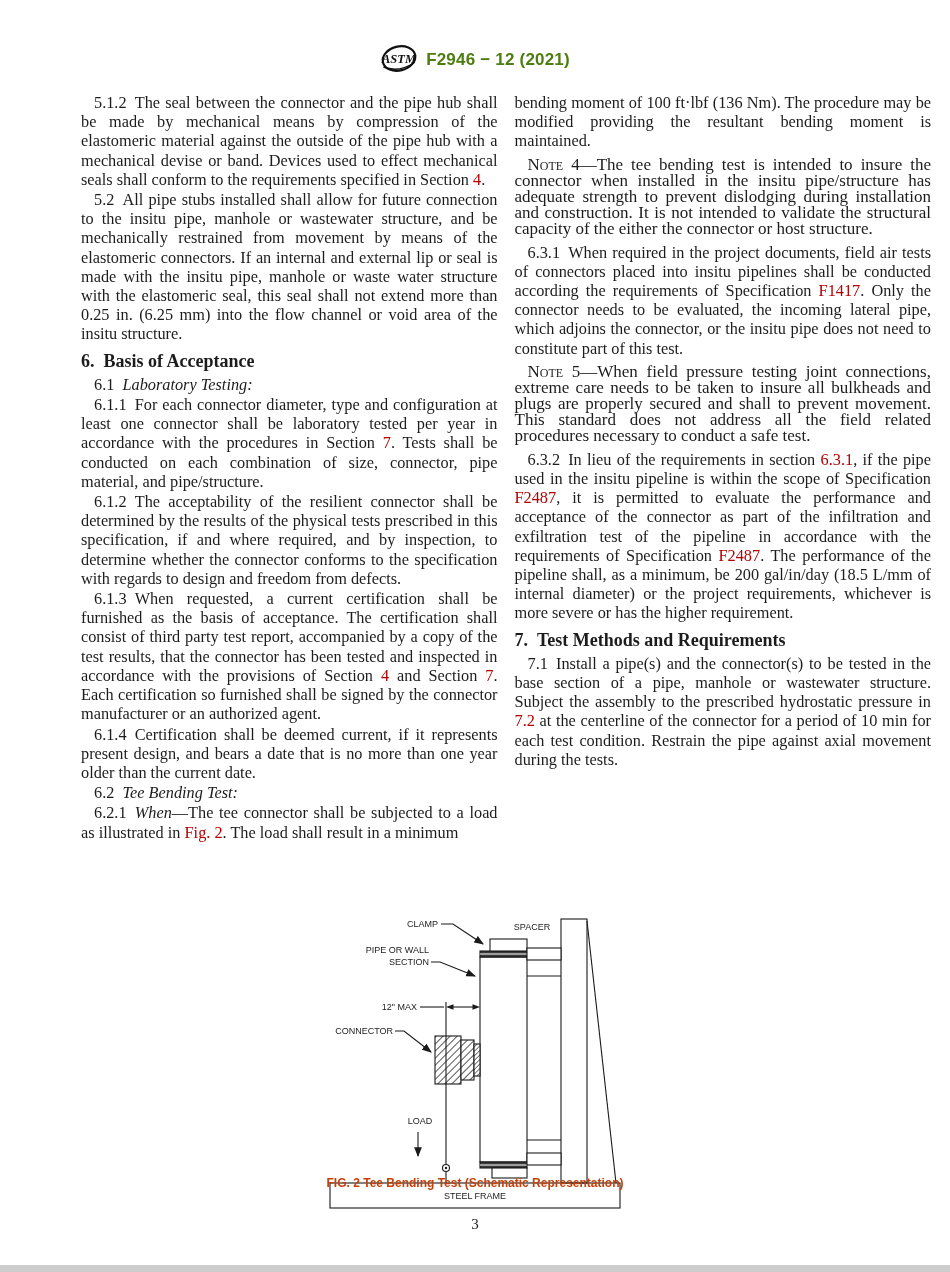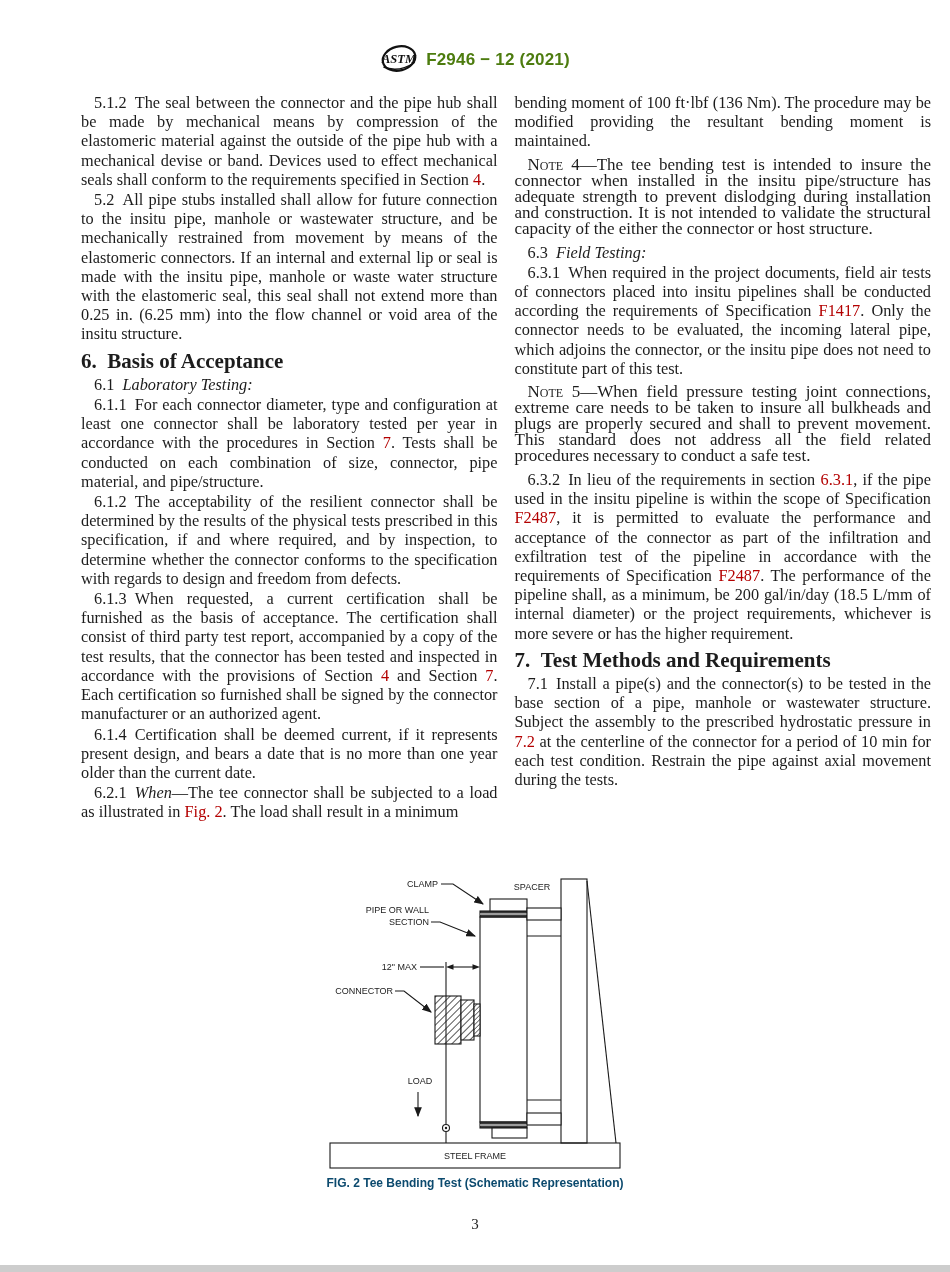--- a/index.html
+++ b/index.html
@@ -11,30 +11,30 @@
   .header { position:absolute; top:42px; left:0; width:100%;
     display:flex; justify-content:center; align-items:center; gap:8px; }
   .desig { font-family:"Liberation Sans", sans-serif; font-weight:bold;
     font-size:17px; color:#4d7c0f; letter-spacing:.2px; }
   
   .cols { position:absolute; top:92px; left:53px; width:850px; display:flex; gap:17px;margin-left:28px; }
   .col { width:416.5px; text-align:justify; font-size:16.3px; line-height:19.2px; }
   .col p, .col h3 { margin:0; }
   p.k-p  { margin:1px 0; text-indent:13px; }
   p.k-pc { margin:1px 0; text-indent:0; }
-  h3.k-h { font-size:21px; font-weight:bold; margin:8px 0 4px 0; text-indent:0; }
+  h3.k-h { font-size:18px; font-weight:bold; margin:8px 0 4px 0; text-indent:0; }
   p.k-note { font-size:17px; line-height:16px; margin:6px 0; text-indent:13px; }
   .it  { font-style:italic; }
   .lnk { color:#b30000; cursor:pointer; }
   .sc  { font-variant:small-caps; }
   
-  .figwrap { position:absolute; left:325px; top:866px; width:300px; height:306px; }
+  .figwrap { position:absolute; left:325px; top:906px; width:300px; height:306px; }
   .figwrap svg text { font-family:"Liberation Sans", sans-serif; font-size:9px; fill:#222; }
   .caption { position:absolute; top:1176px; left:0; width:100%; text-align:center;
-    font-family:"Liberation Sans", sans-serif; font-weight:bold; font-size:12px; color:#0c4a6e; }
+    font-family:"Liberation Sans", sans-serif; font-weight:bold; font-size:12px; color:#c2410c; }
   .pageno { position:absolute; top:1216px; left:0; width:100%; text-align:center;
     font-size:15px; color:#222; }
   .bottom-edge { position:absolute; bottom:0; left:0; width:100%; height:7px; background:#cdcdcd; }
 </style>
 </head>
 <body>
 
 <div class="page">
 
   <div class="header">
@@ -49,26 +49,26 @@
   <div class="cols">
     <div class="col" id="col-left">
         <p class="k-p"><span>5.1.2 The seal between the connector and the pipe hub shall be made by mechanical means by compression of the elastomeric material against the outside of the pipe hub with a mechanical devise or band. Devices used to effect mechanical seals shall conform to the requirements specified in Section </span><span class="lnk">4</span><span>.</span></p>
         <p class="k-p"><span>5.2 All pipe stubs installed shall allow for future connection to the insitu pipe, manhole or wastewater structure, and be mechanically restrained from movement by means of the elastomeric connectors. If an internal and external lip or seal is made with the insitu pipe, manhole or waste water structure with the elastomeric seal, this seal shall not extend more than 0.25 in. (6.25 mm) into the flow channel or void area of the insitu structure.</span></p>
         <h3 class="k-h"><span>6. Basis of Acceptance</span></h3>
         <p class="k-p"><span>6.1 </span><span class="it">Laboratory Testing:</span></p>
         <p class="k-p"><span>6.1.1 For each connector diameter, type and configuration at least one connector shall be laboratory tested per year in accordance with the procedures in Section </span><span class="lnk">7</span><span>. Tests shall be conducted on each combination of size, connector, pipe material, and pipe/structure.</span></p>
         <p class="k-p"><span>6.1.2 The acceptability of the resilient connector shall be determined by the results of the physical tests prescribed in this specification, if and where required, and by inspection, to determine whether the connector conforms to the specification with regards to design and freedom from defects.</span></p>
         <p class="k-p"><span>6.1.3 When requested, a current certification shall be furnished as the basis of acceptance. The certification shall consist of third party test report, accompanied by a copy of the test results, that the connector has been tested and inspected in accordance with the provisions of Section </span><span class="lnk">4</span><span> and Section </span><span class="lnk">7</span><span>. Each certification so furnished shall be signed by the connector manufacturer or an authorized agent.</span></p>
         <p class="k-p"><span>6.1.4 Certification shall be deemed current, if it represents present design, and bears a date that is no more than one year older than the current date.</span></p>
+        <p class="k-p"><span>6.2 </span><span class="it">Tee Bending Test:</span></p>
         <p class="k-p"><span>6.2.1 </span><span class="it">When</span><span>—The tee connector shall be subjected to a load as illustrated in </span><span class="lnk">Fig. 2</span><span>. The load shall result in a minimum</span></p>
       </div>
     <div class="col" id="col-right">
         <p class="k-pc"><span>bending moment of 100 ft·lbf (136 Nm). The procedure may be modified providing the resultant bending moment is maintained.</span></p>
         <p class="k-note"><span class="sc">Note 4—</span><span>The tee bending test is intended to insure the connector when installed in the insitu pipe/structure has adequate strength to prevent dislodging during installation and construction. It is not intended to validate the structural capacity of the either the connector or host structure.</span></p>
-        <p class="k-p"><span>6.3 </span><span class="it">Field Testing:</span></p>
         <p class="k-p"><span>6.3.1 When required in the project documents, field air tests of connectors placed into insitu pipelines shall be conducted according the requirements of Specification </span><span class="lnk">F1417</span><span>. Only the connector needs to be evaluated, the incoming lateral pipe, which adjoins the connector, or the insitu pipe does not need to constitute part of this test.</span></p>
         <p class="k-note"><span class="sc">Note 5—</span><span>When field pressure testing joint connections, extreme care needs to be taken to insure all bulkheads and plugs are properly secured and shall to prevent movement. This standard does not address all the field related procedures necessary to conduct a safe test.</span></p>
         <p class="k-p"><span>6.3.2 In lieu of the requirements in section </span><span class="lnk">6.3.1</span><span>, if the pipe used in the insitu pipeline is within the scope of Specification </span><span class="lnk">F2487</span><span>, it is permitted to evaluate the performance and acceptance of the connector as part of the infiltration and exfiltration test of the pipeline in accordance with the requirements of Specification </span><span class="lnk">F2487</span><span>. The performance of the pipeline shall, as a minimum, be 200 gal/in/day (18.5 L/mm of internal diameter) or the project requirements, whichever is more severe or has the higher requirement.</span></p>
         <h3 class="k-h"><span>7. Test Methods and Requirements</span></h3>
         <p class="k-p"><span>7.1 Install a pipe(s) and the connector(s) to be tested in the base section of a pipe, manhole or wastewater structure. Subject the assembly to the prescribed hydrostatic pressure in </span><span class="lnk">7.2</span><span> at the centerline of the connector for a period of 10 min for each test condition. Restrain the pipe against axial movement during the tests.</span></p>
       </div>
   </div>
 
   <div class="figwrap">
     <svg viewBox="0 0 300 306" width="300" height="306">

